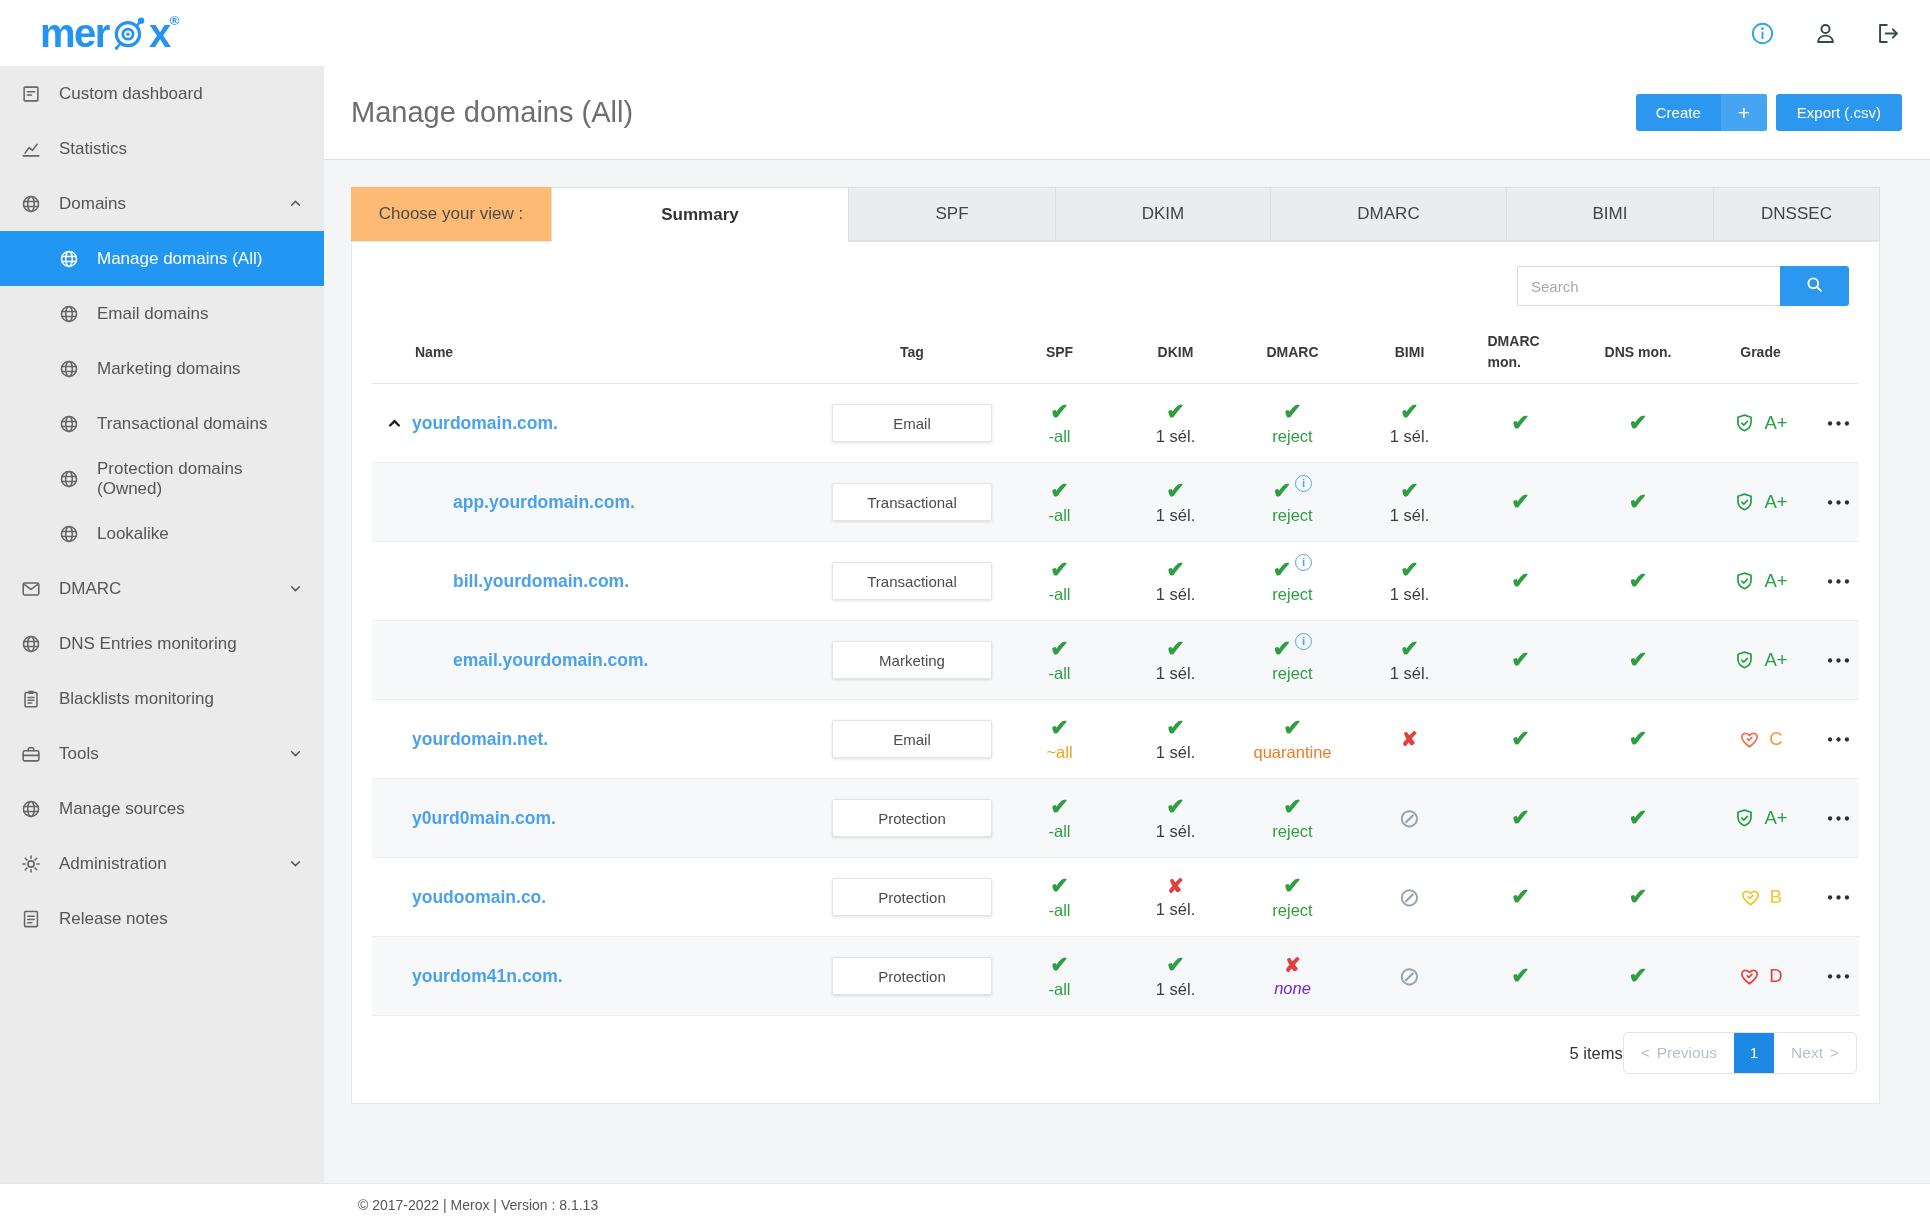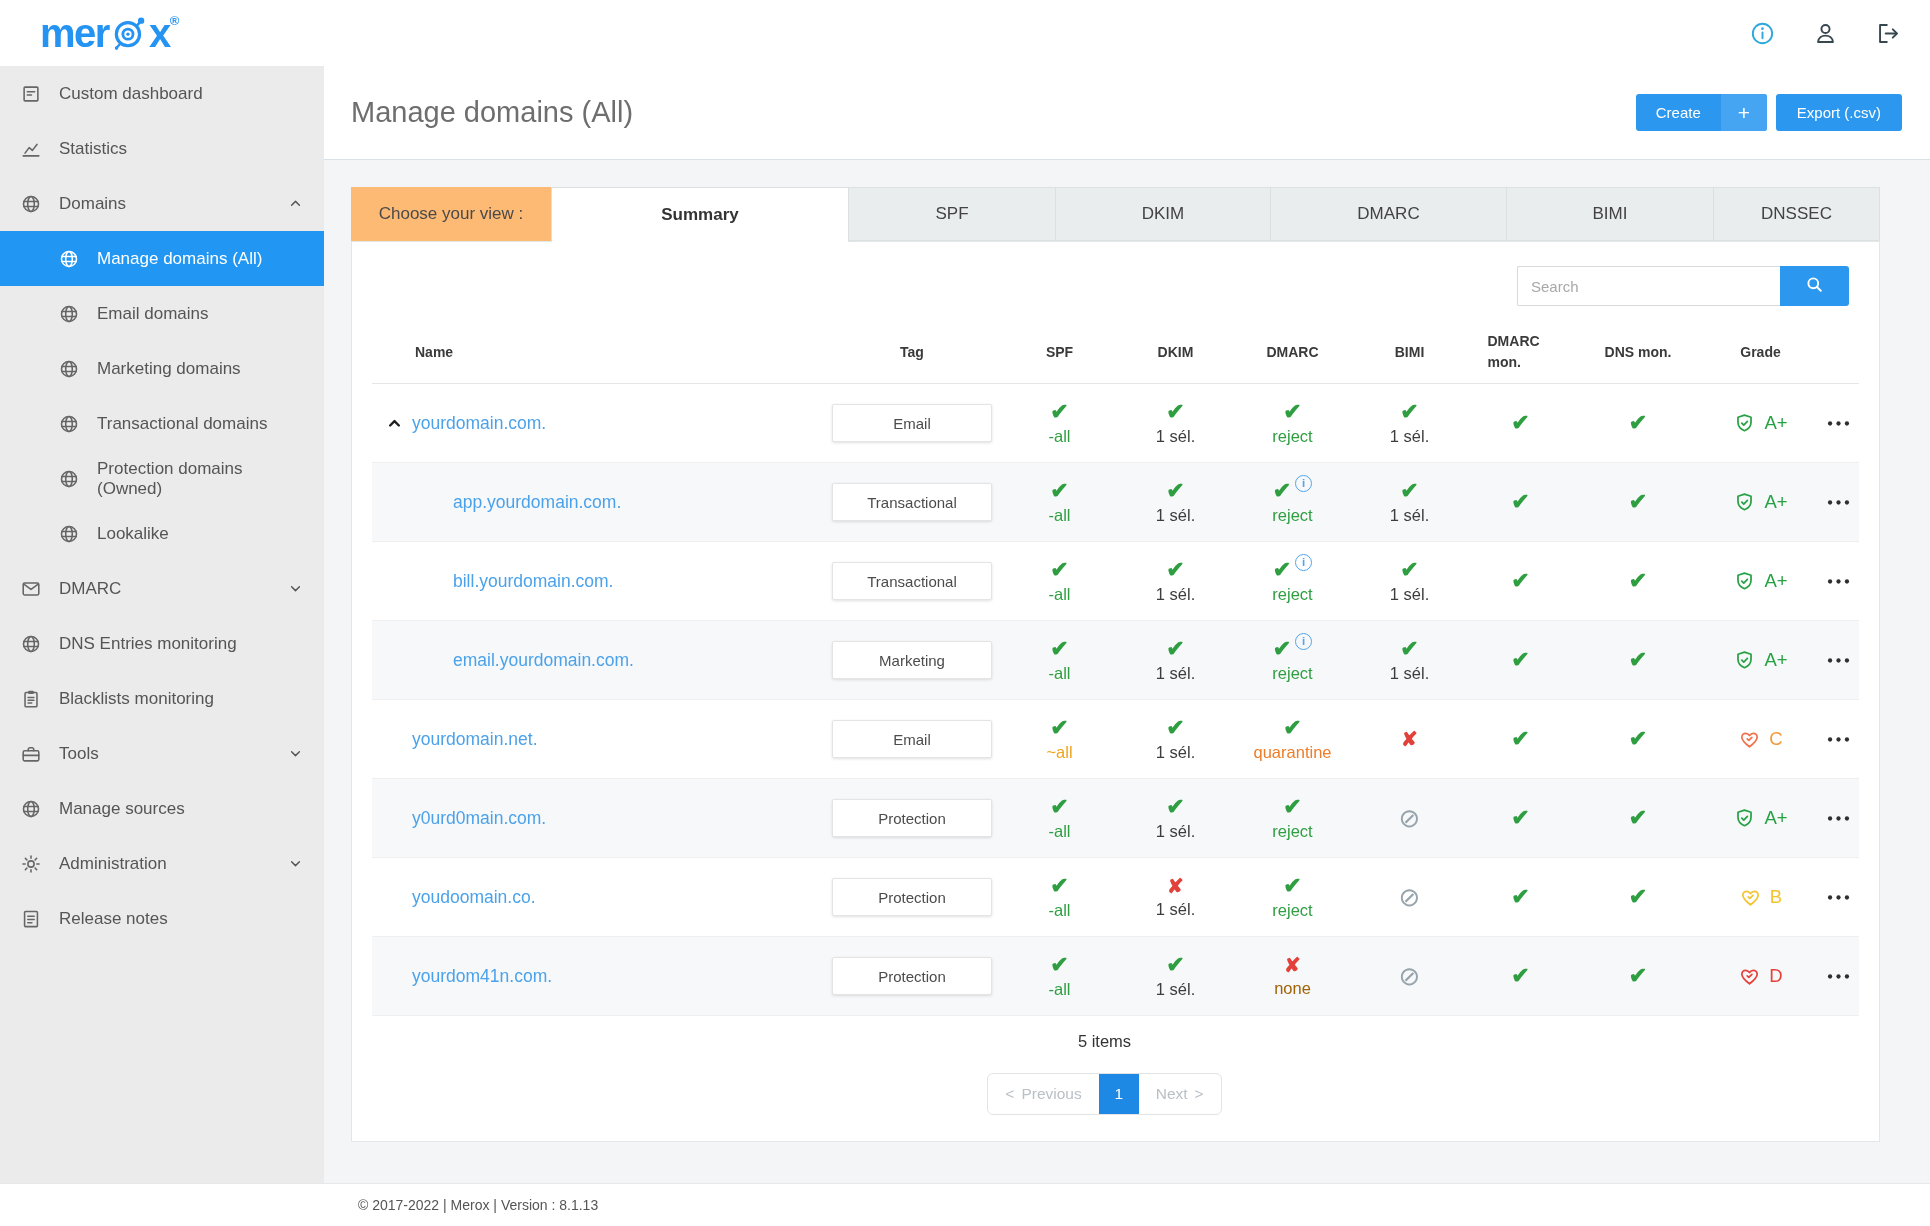--- a/index.html
+++ b/index.html
@@ -64,43 +64,43 @@
   
   .table { margin:14px 20px 0 20px; }
   .thead, .trow { display:grid; grid-template-columns:450px 180px 115px 117px 117px 117px 105px 130px 115px 1fr; align-items:center; }
   .thead { min-height:64px; border-bottom:1px solid #e6e6e6; font-weight:700; font-size:14px; color:#3a3a3a; }
   .th { text-align:center; }
   .th.name { text-align:left; padding-left:43px; }
   .th .wrap { width:66px; margin:0 auto; text-align:left; line-height:1.5; }
   .trow { min-height:79px; border-bottom:1px solid #efefef; }
   .trow.alt { background:#f6f8f9; }
   .cell { display:flex; align-items:center; justify-content:center; height:100%; }
-  .name-cell { justify-content:flex-start; padding-left:40px; font-size:17.5px; }
+  .name-cell { justify-content:flex-start; padding-left:40px; font-size:17.5px;font-weight:bold; }
   .name-cell.indent { padding-left:81px; }
   .caret { width:19px; height:19px; color:#1f1f1f; margin-left:-27px; margin-right:8px; cursor:pointer; }
   .caret svg { width:19px; height:19px; }
   .dlink { color:#4ba2ea; cursor:pointer; }
   .tag-box { width:160px; height:38px; background:#fff; border:1px solid #e4e4e4; border-radius:2px; box-shadow:0 1px 3px rgba(0,0,0,0.12); display:flex; align-items:center; justify-content:center; font-size:15px; color:#4c4c4c; }
   .status { display:flex; flex-direction:column; align-items:center; gap:4px; }
   .mkrow { display:flex; align-items:flex-start; gap:4px; }
   .mk { font-size:22px; font-weight:700; line-height:1; }
   .mk-check { color:#2f9e41; }
   .mk-cross { color:#e2403a; font-size:20px; }
   .mk-slash { color:#97a4ac; font-size:26px; font-weight:400; }
   .stxt { font-size:16.5px; }
   .t-green { color:#2f9e41; } .t-dark { color:#3d3d3d; } .t-orange { color:#ee7d28; }
-  .t-amber { color:#f2a41b; } .t-red { color:#a16207; }
+  .t-amber { color:#f2a41b; } .t-red { color:#6d28d9;font-style:italic; }
   .info-dot { width:17px; height:17px; border:1.6px solid #54a4ea; border-radius:50%; color:#54a4ea; font-size:11.5px; font-weight:700; display:flex; align-items:center; justify-content:center; margin-top:-5px; cursor:pointer; }
   .grade-cell { display:flex; align-items:center; justify-content:center; gap:8px; font-size:18.5px; }
   .gicon { width:23px; height:23px; } .gicon svg { width:23px; height:23px; }
   .dots { width:27px; height:27px; color:#2f2f2f; cursor:pointer; display:inline-flex; }
   .dots svg { width:27px; height:27px; }
 
   
-  .pagin { display:flex; justify-content:flex-end; align-items:center; gap:22px; padding:16px 22px 0 0;flex-direction:column; }
+  .pagin { display:flex; justify-content:flex-end; align-items:center; padding:16px 22px 0 0; }
   .items-count { font-size:16.5px; color:#333; }
   .pager { display:flex; border:1px solid #e3e3e3; border-radius:6px; overflow:hidden; height:42px; background:#fff; }
   .pg-prev, .pg-next { display:flex; align-items:center; gap:7px; padding:0 17px; color:#b9c0c6; font-size:15.5px; cursor:pointer; }
   .pg-page { width:40px; background:#1e88e5; color:#fff; display:flex; align-items:center; justify-content:center; font-size:15.5px; cursor:pointer; }
 
   
   .footer { grid-column:1/3; background:#fff; border-top:1px solid #e8e8e8; display:flex; align-items:center; padding-left:358px; font-size:14px; color:#555; }
 </style>
 </head>
 <body>

